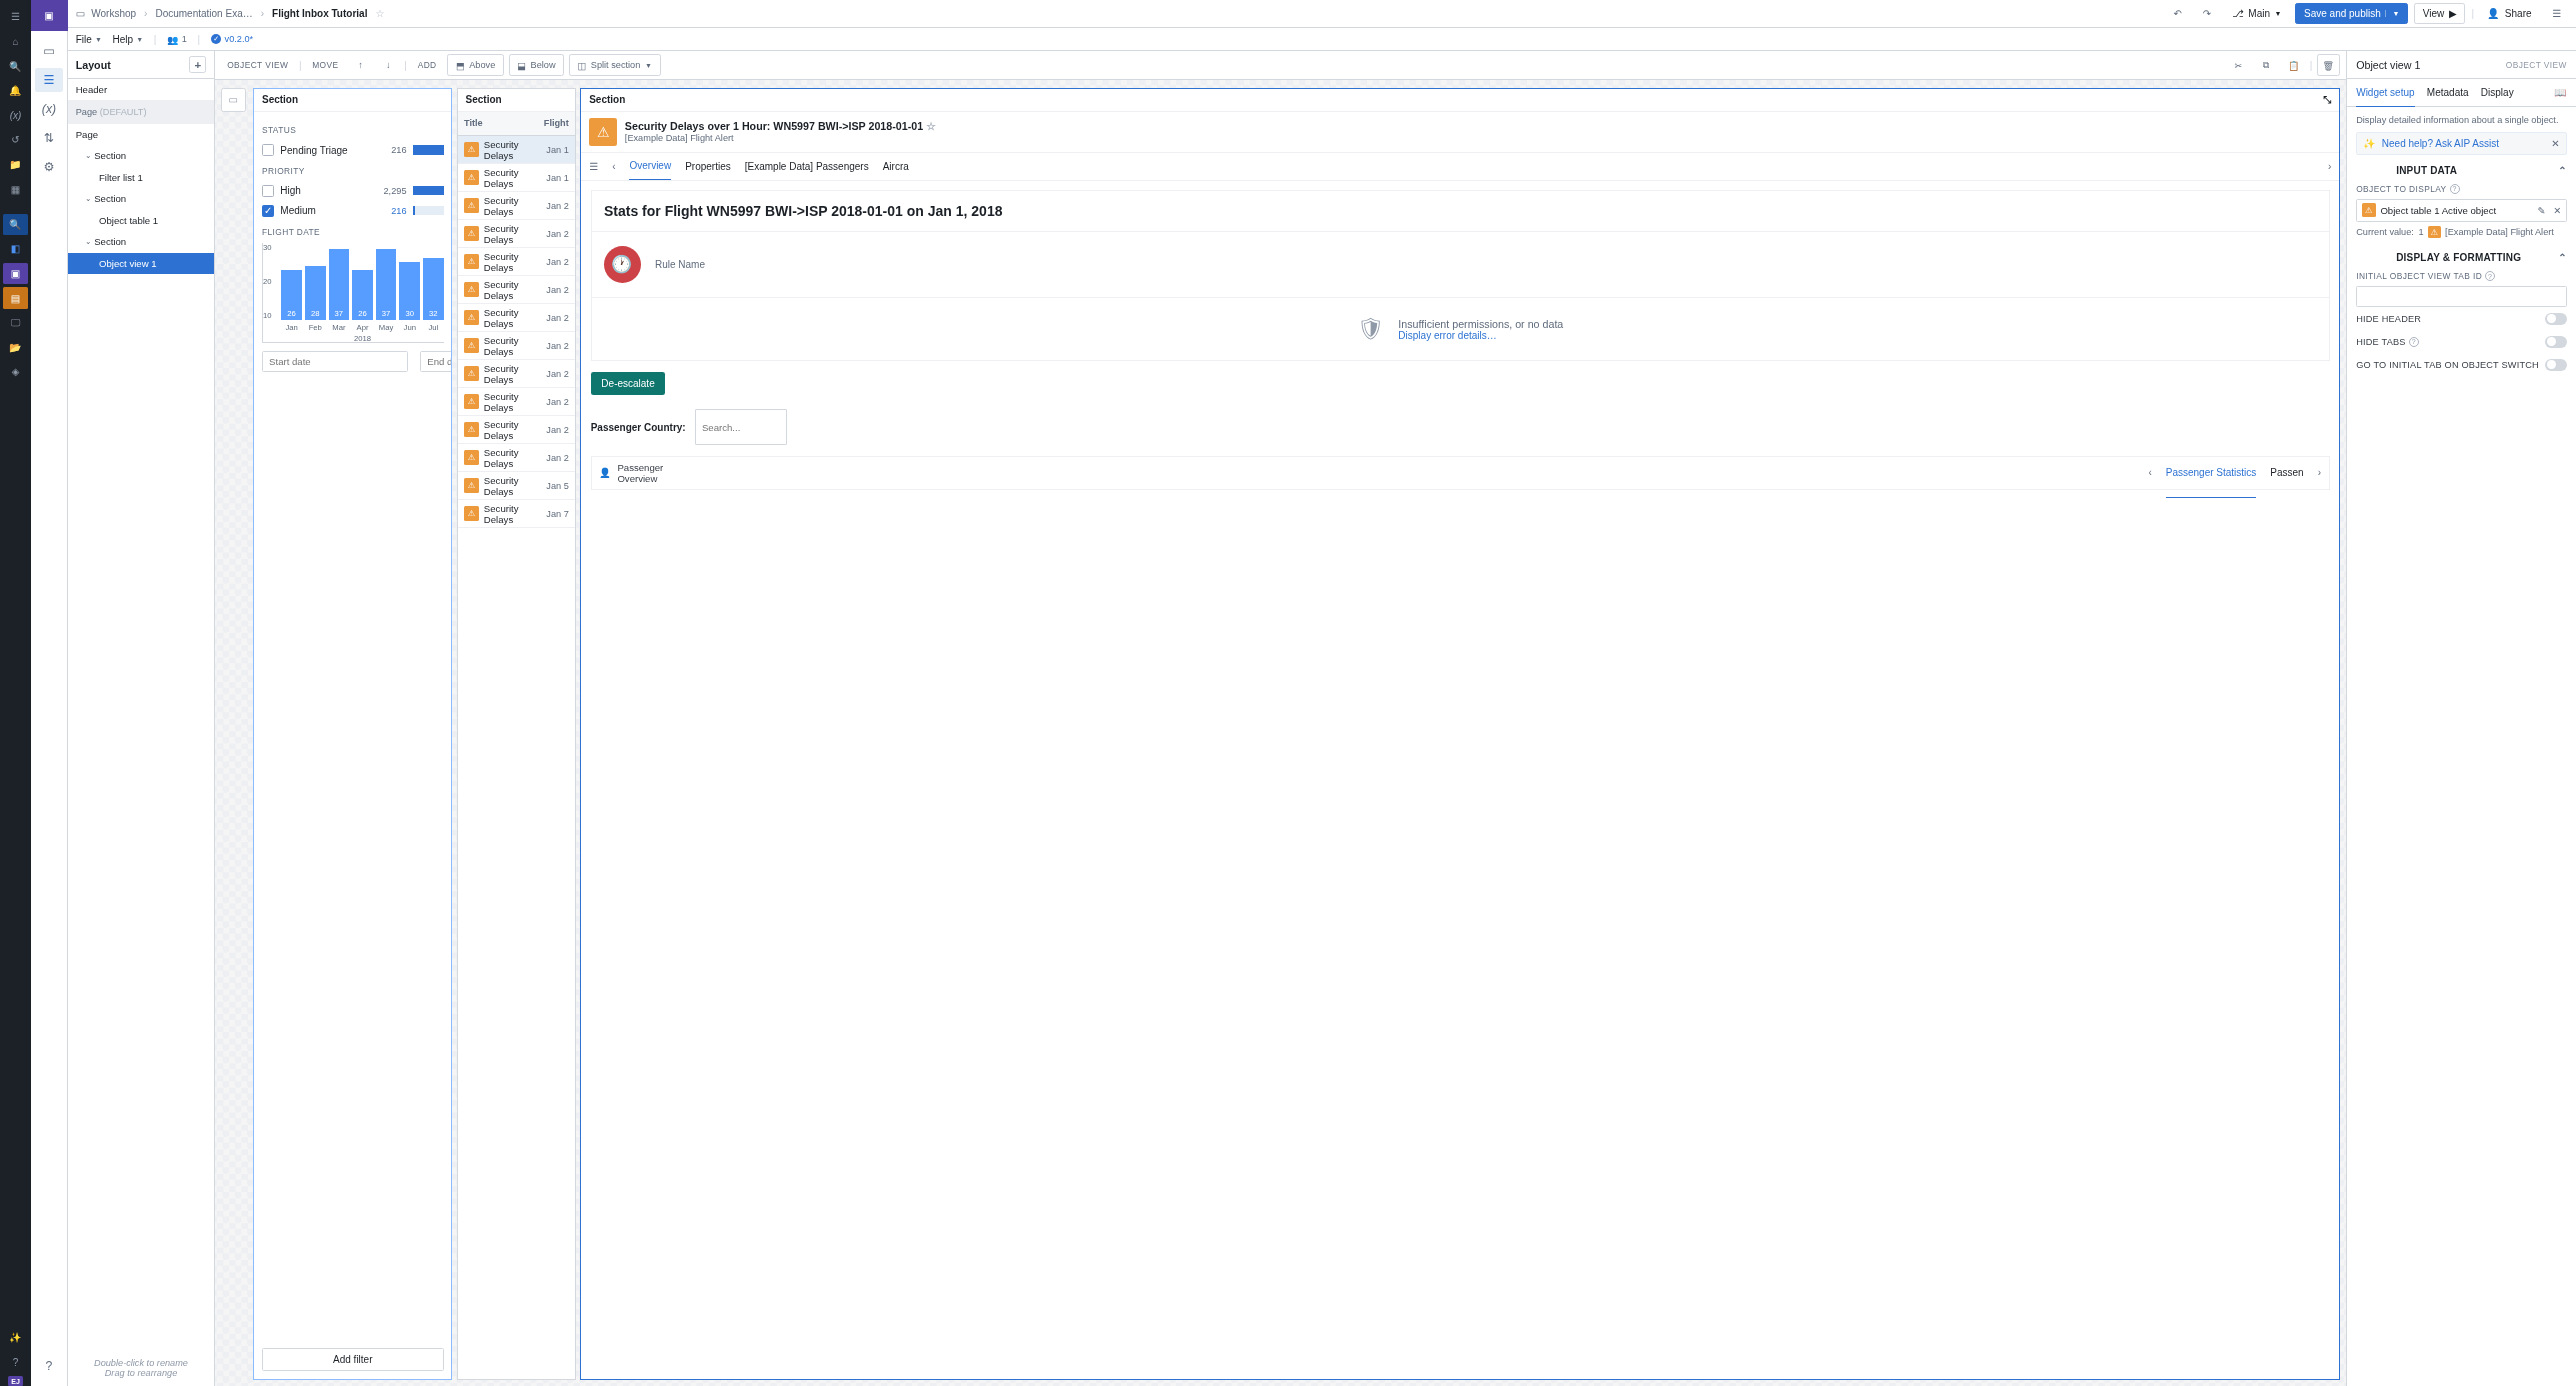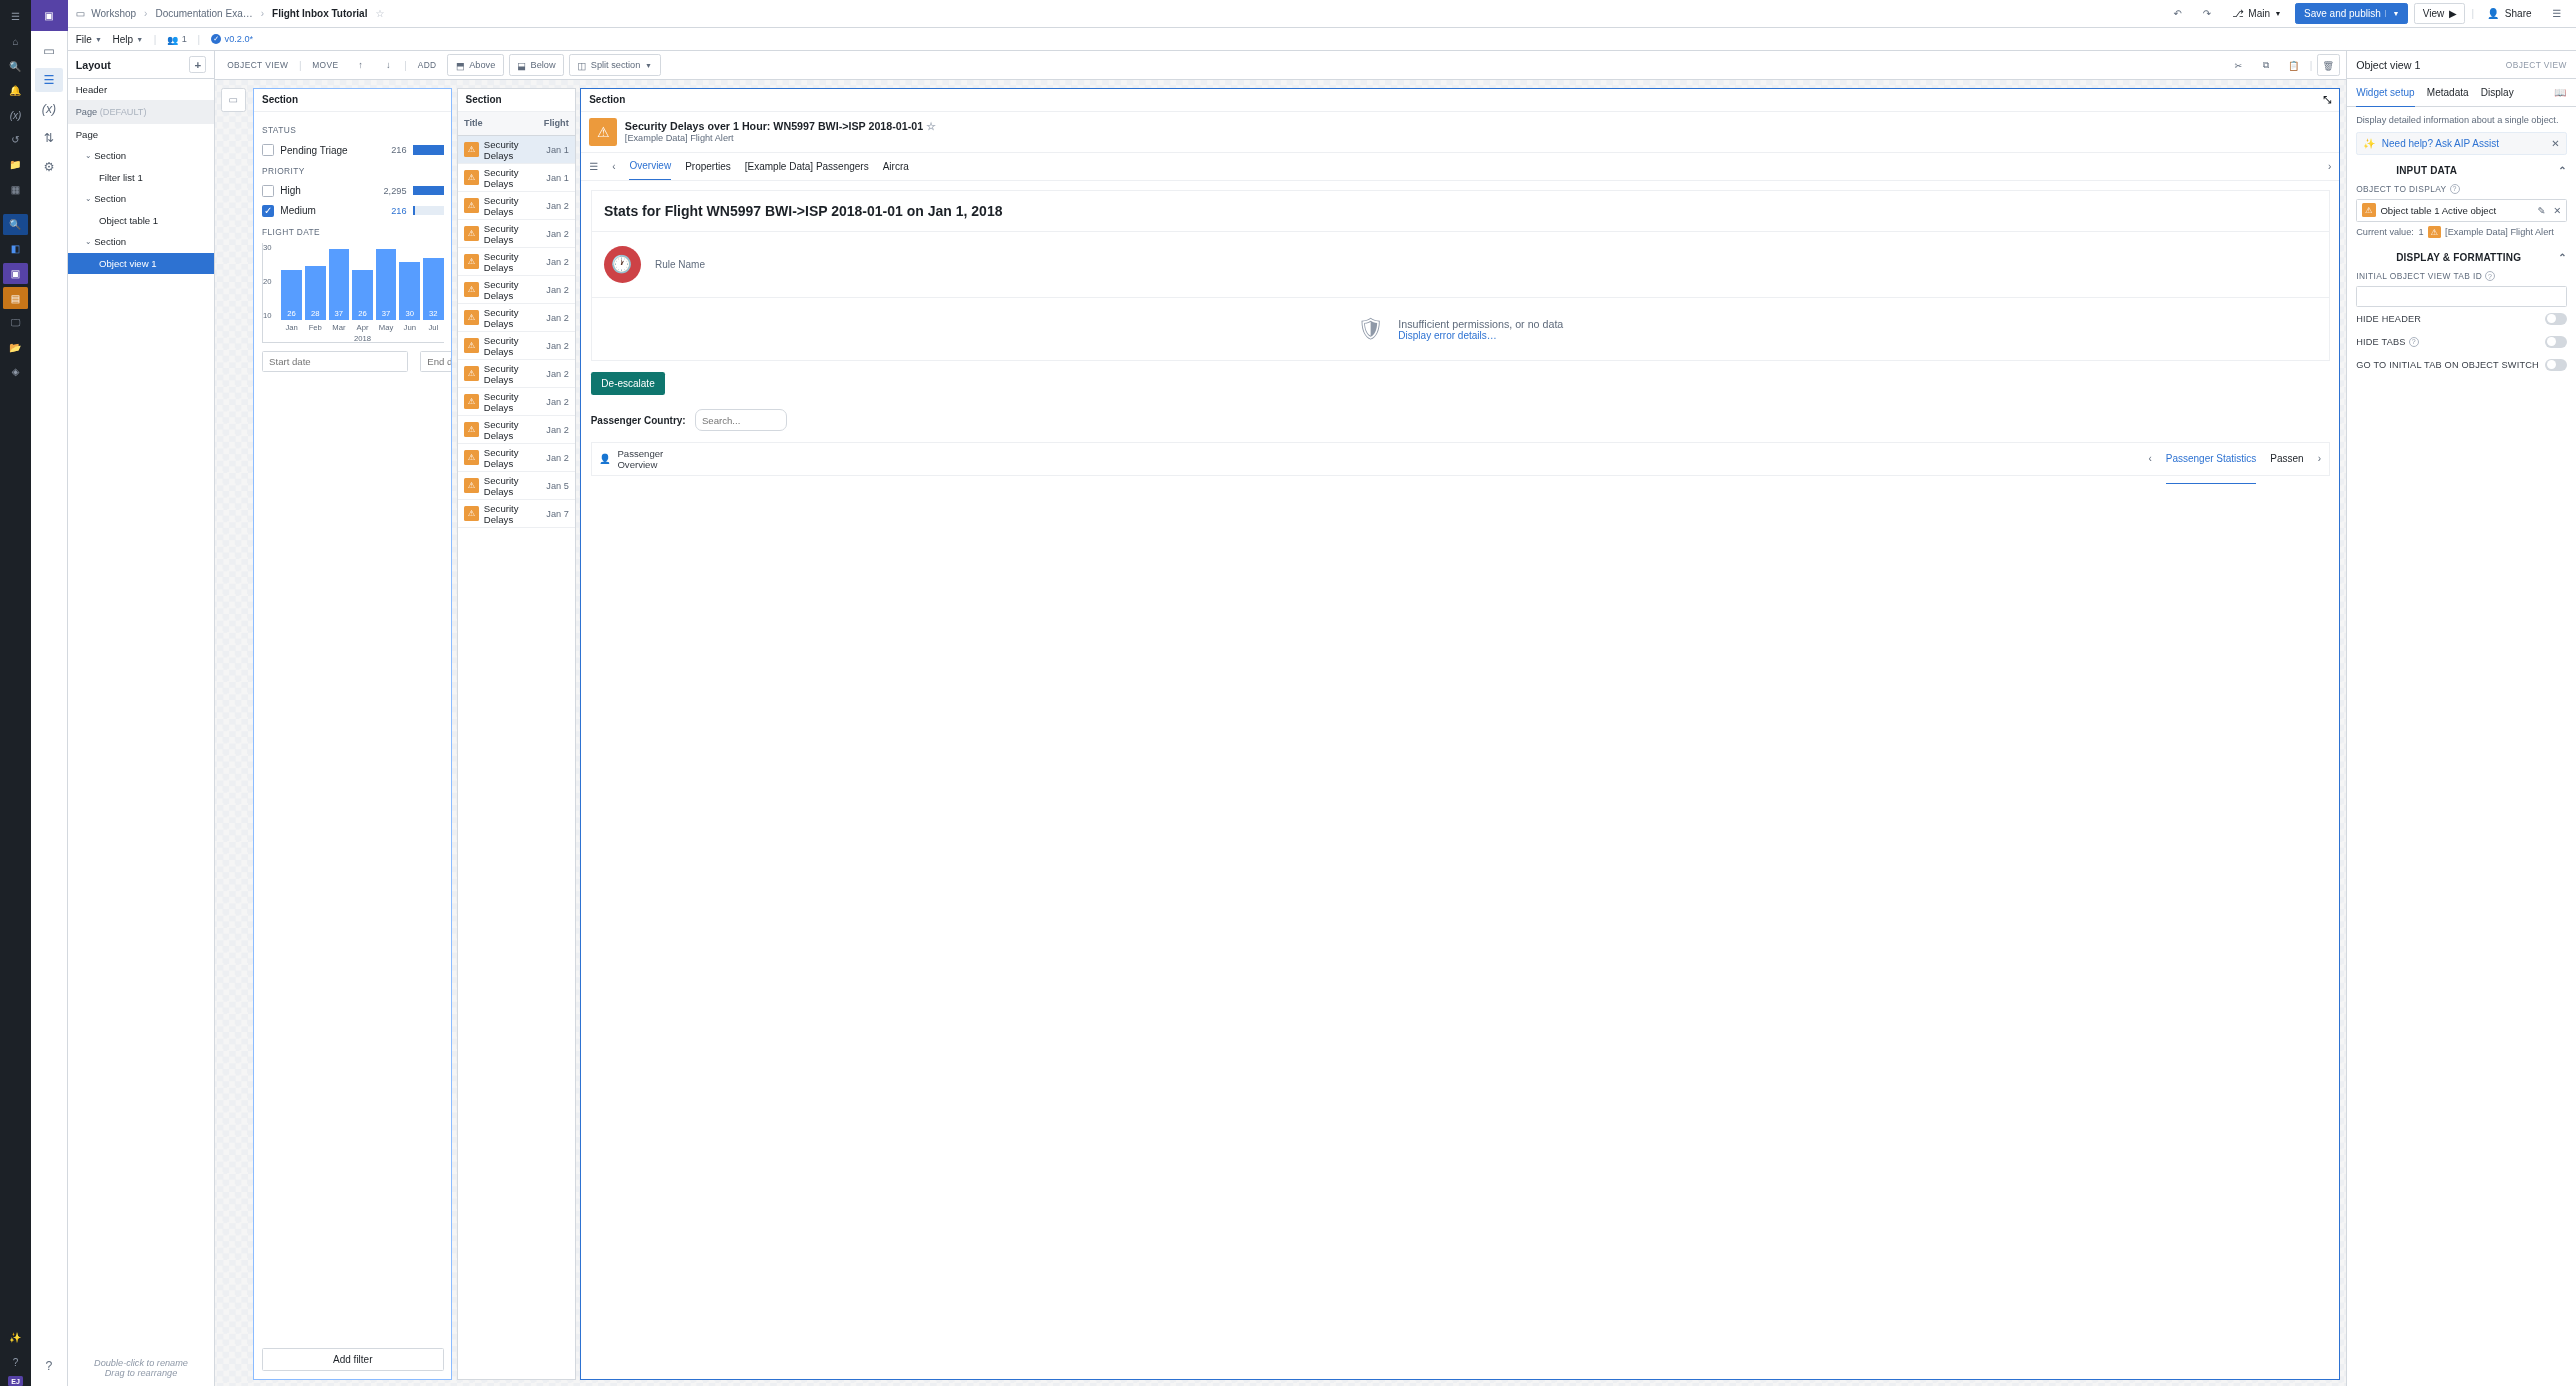--- a/index.html
+++ b/index.html
@@ -120,21 +120,21 @@
 .rule-card { border: 0.8px solid #edeff2; padding: 14px 12.3px; display: flex; align-items: center; gap: 14px; margin-top: 0; border-top:0;}
 .rule-card .circle { width: 37px; height: 37px; border-radius: 50%; background: #cd4246; display: flex; align-items: center; justify-content: center; color: #fff; font-size: 17px; }
 .rule-card .rule-title { font-size: 21.5px; color: #383e47; white-space:nowrap; overflow:hidden;}
 .rule-card .rule-sub { font-size: 10px; color: #5f6b7c; margin-top: 1.5px; }
 .perm-card { border: 0.8px solid #edeff2; border-top:0; padding: 18.4px 12.3px; display: flex; align-items: center; justify-content: center; gap: 14px; flex-direction:row;}
 .perm-card .shield { color: #8f99a8; font-size: 21.5px; }
 .perm-card .perm-text { font-size: 10.7px; color: #5f6b7c; }
 .perm-card .perm-link { font-size: 10px; color: #2d72d2; cursor: pointer; }
 .deesc-btn { margin-top: 10.7px; height: 23px; padding: 0 10.7px; background: #0f766e; color: #fff; border: none; border-radius: 2.3px; cursor: pointer; font-size:10px; font-weight:500;}
 .pass-row { display: flex; align-items: center; gap: 9.2px; margin-top: 14px; font-size: 10px; }
-.pass-row input { height: 22px; border: 0.8px solid #d3d8de; padding: 0 6.1px; font-size: 9.6px; width: 92px; border-radius:7px;}
+.pass-row input { height: 36px; border: 0.8px solid #d3d8de; padding: 0 6.1px; font-size: 9.6px; width: 92px; border-radius:1px;}
 .pass-tabs { border: 0.8px solid #edeff2; margin-top: 10.7px; display: flex; align-items: center; height: 34px; padding: 0 7.7px; gap: 14px; font-size: 10px; }
 .pass-tabs .pt-label { display:flex; align-items:center; gap:6.1px; color:#383e47; font-size:9.6px; line-height:1.15;}
 .pass-tabs .pt-tab { color: #1c2127; cursor: pointer; }
 .pass-tabs .pt-tab.active { color: #2d72d2; border-bottom: 1.5px solid #2d72d2; height:50px; display:inline-flex; align-items:center;}
 .pass-tabs .nav-arr{color:#5f6b7c; cursor:pointer;}
 
 
 .config-panel { width: 230px; background: #fff; border-left: 0.8px solid #d3d8de; display: flex; flex-direction: column; }
 .config-panel .cp-header { height: 28px; display: flex; align-items: center; padding: 0 9.2px; border-bottom: 0.8px solid #d3d8de; }
 .config-panel .cp-header .cp-title { font-size: 10.7px; font-weight:500;}

